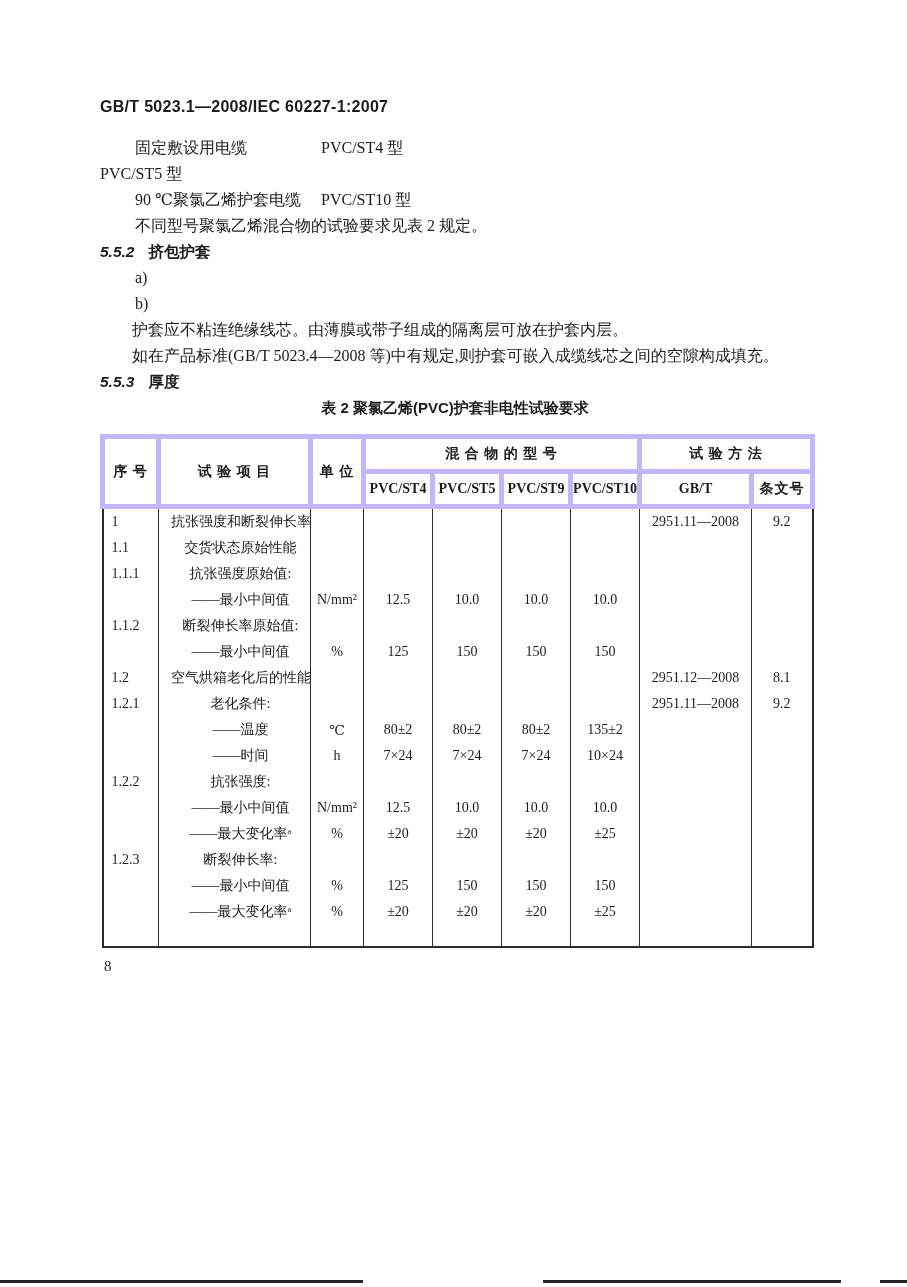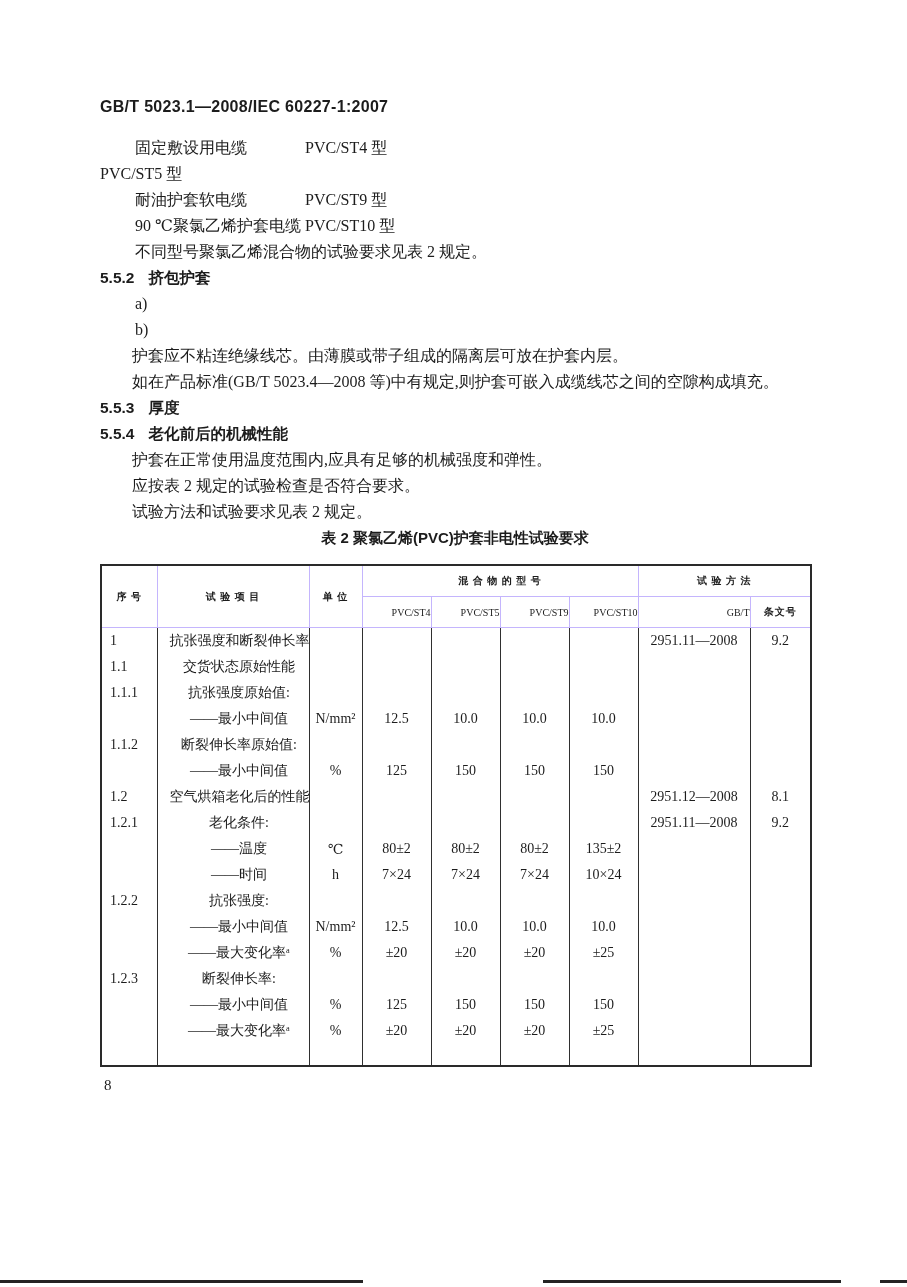--- a/index.html
+++ b/index.html
@@ -7,49 +7,49 @@
     position:relative;width:907px;height:1287px;background:#ffffff;
     font-family:"Liberation Serif","DejaVu Serif",serif;color:#1c1c1c;
     overflow:hidden;margin:0 auto;
   }
   .content{position:absolute;left:100px;top:97px;width:710px;}
   .doc-header{
     font-family:"Liberation Sans","DejaVu Sans",sans-serif;
     font-weight:bold;font-size:16px;line-height:20px;letter-spacing:.3px;
     margin-bottom:18px;
   }
-  .cable-row{display:flex;line-height:26px;font-size:16px;}
+  .cable-row{display:flex;line-height:26px;font-size:16px;gap:16px;}
   .cable-label{flex:0 0 205px;padding-left:35px;box-sizing:border-box;}
   .cable-value{flex:1;}
   .note-line{line-height:26px;font-size:16px;padding-left:35px;}
   .sec-heading{
     font-family:"Liberation Sans","DejaVu Sans",sans-serif;
     font-weight:bold;font-size:15.5px;line-height:26px;
   }
-  .sec-num{margin-right:14px;}
+  .sec-num{margin-right:14px;font-style:italic;}
   .para{line-height:26px;font-size:16px;text-indent:32px;}
   .list-item{display:flex;line-height:26px;font-size:16px;padding-left:35px;}
   .list-marker{flex:0 0 33px;}
   .table-caption{
     font-family:"Liberation Sans","DejaVu Sans",sans-serif;
     font-weight:bold;font-size:15px;line-height:26px;text-align:center;
   }
   table.spec{
     border-collapse:collapse;table-layout:fixed;width:710px;
     margin-top:13px;font-size:14px;color:#1c1c1c;
   }
   table.spec th,table.spec td{
     padding:0;overflow:hidden;white-space:nowrap;vertical-align:middle;
   }
   table.spec{border:2px solid #2a2a2a;}
   table.spec thead th{
-    border:1px solid #c4b5fd;font-weight:bold;font-size:10px;
+    border:5px solid #c4b5fd;font-weight:bold;font-size:14px;
     text-align:center;height:30px;letter-spacing:1px;
   }
-  table.spec thead th.latin{font-weight:normal;letter-spacing:0;text-align:right;}
+  table.spec thead th.latin{font-weight:bold;letter-spacing:0;}
   table.spec tbody td{
     border-left:1px solid #2f2f2f;border-right:1px solid #2f2f2f;
     border-top:none;border-bottom:none;height:26px;text-align:center;
   }
   table.spec tbody tr.spacer td{height:21px;}
   td.c-no{text-align:left !important;padding-left:8px !important;}
   td.c-item{text-align:center;padding-left:12px !important;}
   .page-number{font-size:15px;line-height:22px;margin-top:7px;padding-left:4px;}
   .scan-bar{position:absolute;height:3px;background:#242424;}
 </style>
@@ -61,24 +61,20 @@
 
     <div class="doc-header">GB/T 5023.1—2008/IEC 60227-1:2007</div>
 
     <div>
         <div class="cable-row">
           <span class="cable-label">固定敷设用电缆</span>
           <span class="cable-value">PVC/ST4 型</span>
         </div>
         <div class="cable-row">
           <span class="cable-value">PVC/ST5 型</span>
-        </div>
-        <div class="cable-row">
-          <span class="cable-label">耐油护套软电缆</span>
-          <span class="cable-value">PVC/ST9 型</span>
         </div>
         <div class="cable-row">
           <span class="cable-label">90 ℃聚氯乙烯护套电缆</span>
           <span class="cable-value">PVC/ST10 型</span>
         </div>
       </div>
 
     <div class="note-line">不同型号聚氯乙烯混合物的试验要求见表 2 规定。</div>
 
     <div>
@@ -96,30 +92,20 @@
           <div class="para">如在产品标准(GB/T 5023.4—2008 等)中有规定,则护套可嵌入成缆线芯之间的空隙构成填充。</div>
         </div>
     </div>
 
     <div>
       <div class="sec-heading">
         <span class="sec-num">5.5.3</span><span>厚度</span>
       </div>
     </div>
 
-    <div>
-      <div class="sec-heading">
-        <span class="sec-num">5.5.4</span><span>老化前后的机械性能</span>
-      </div>
-      <div>
-          <div class="para">护套在正常使用温度范围内,应具有足够的机械强度和弹性。</div>
-          <div class="para">应按表 2 规定的试验检查是否符合要求。</div>
-          <div class="para">试验方法和试验要求见表 2 规定。</div>
-        </div>
-    </div>
 
     <div class="table-caption">表 2  聚氯乙烯(PVC)护套非电性试验要求</div>
 
     <table class="spec">
       <colgroup>
         <col style="width:56px">
           <col style="width:152px">
           <col style="width:53px">
         <col style="width:69px">
           <col style="width:69px">

